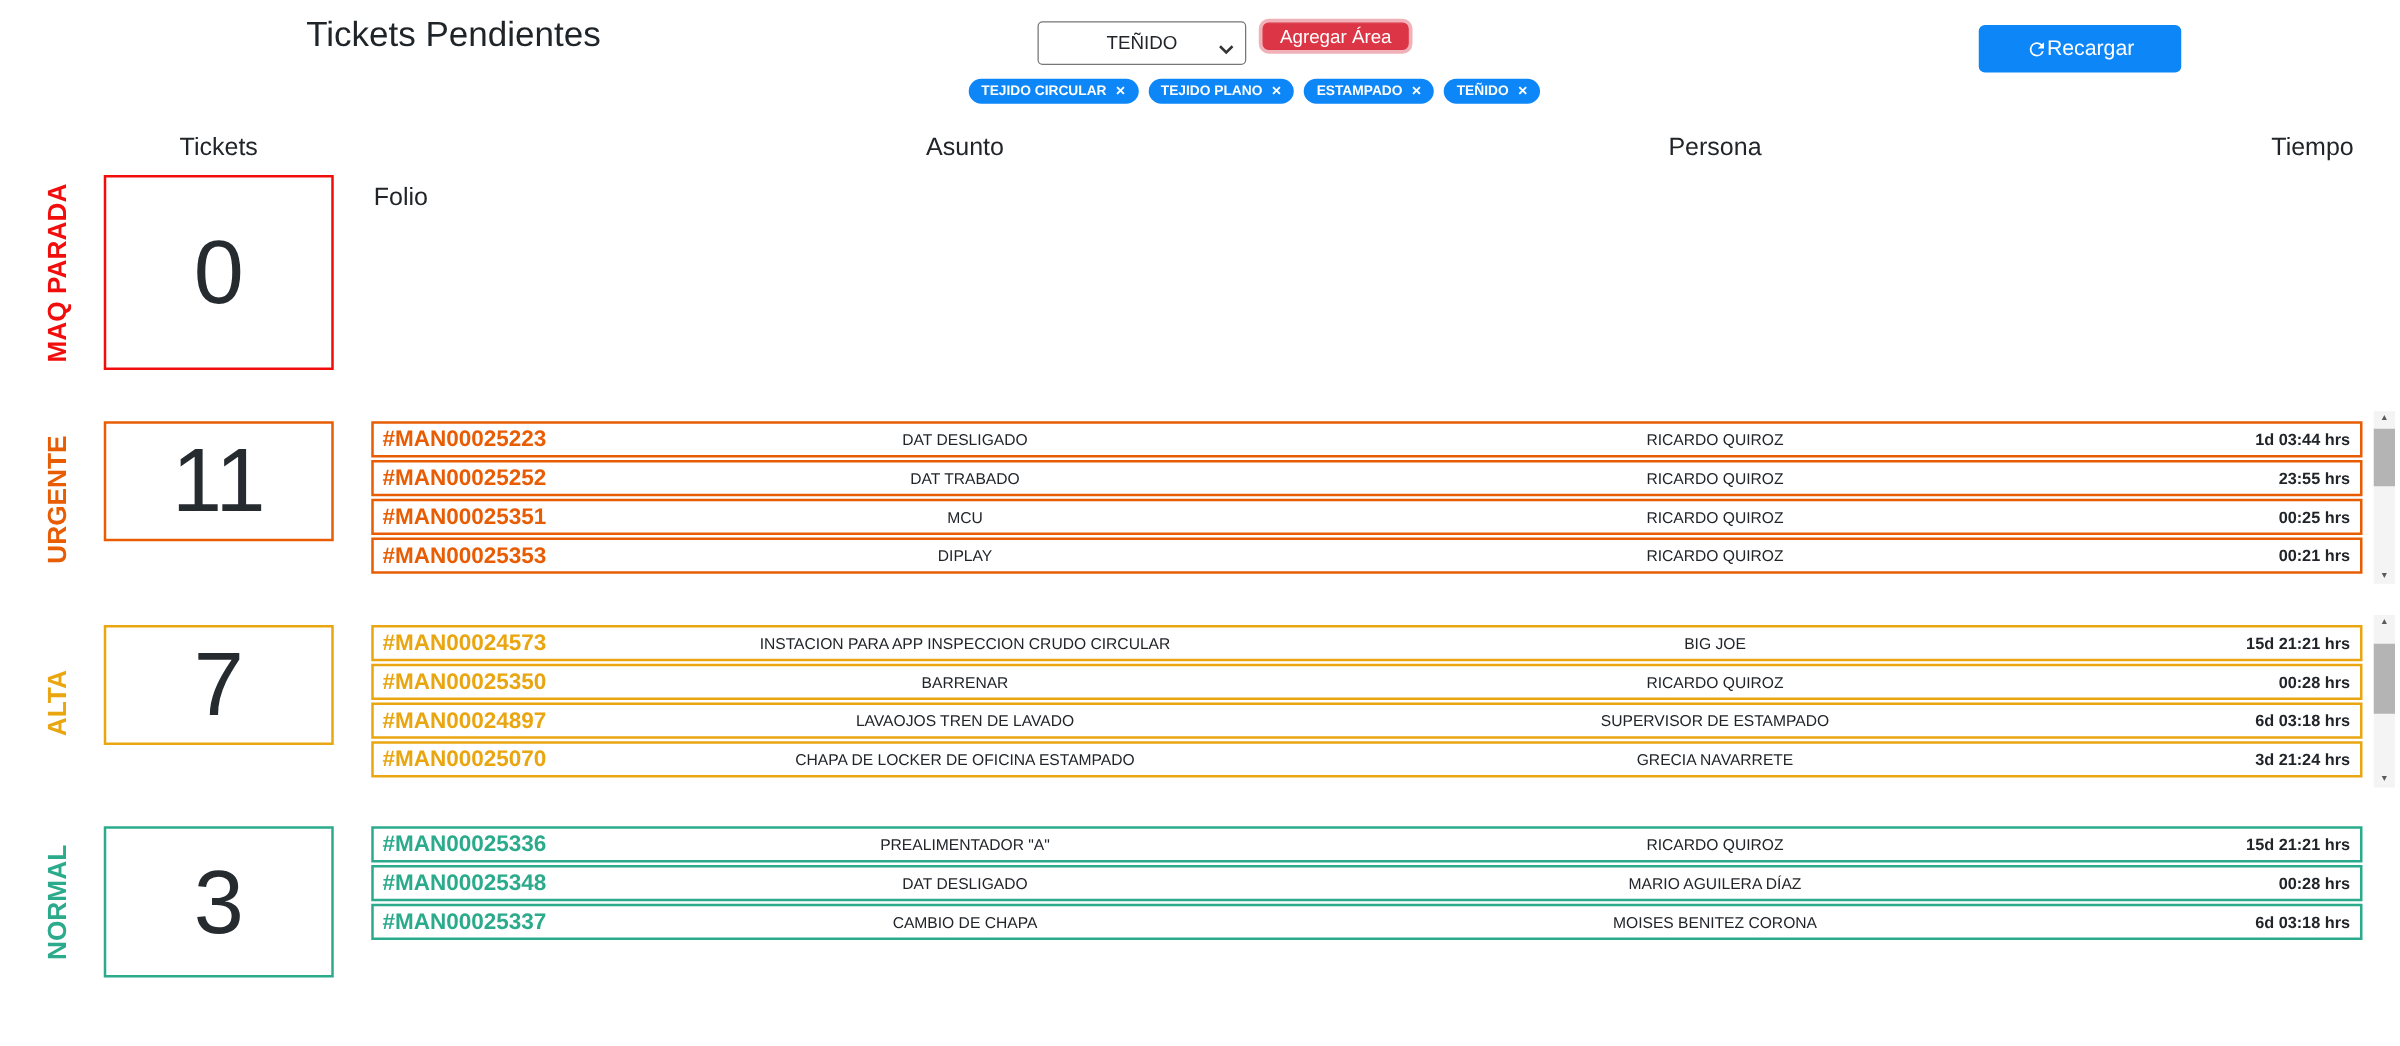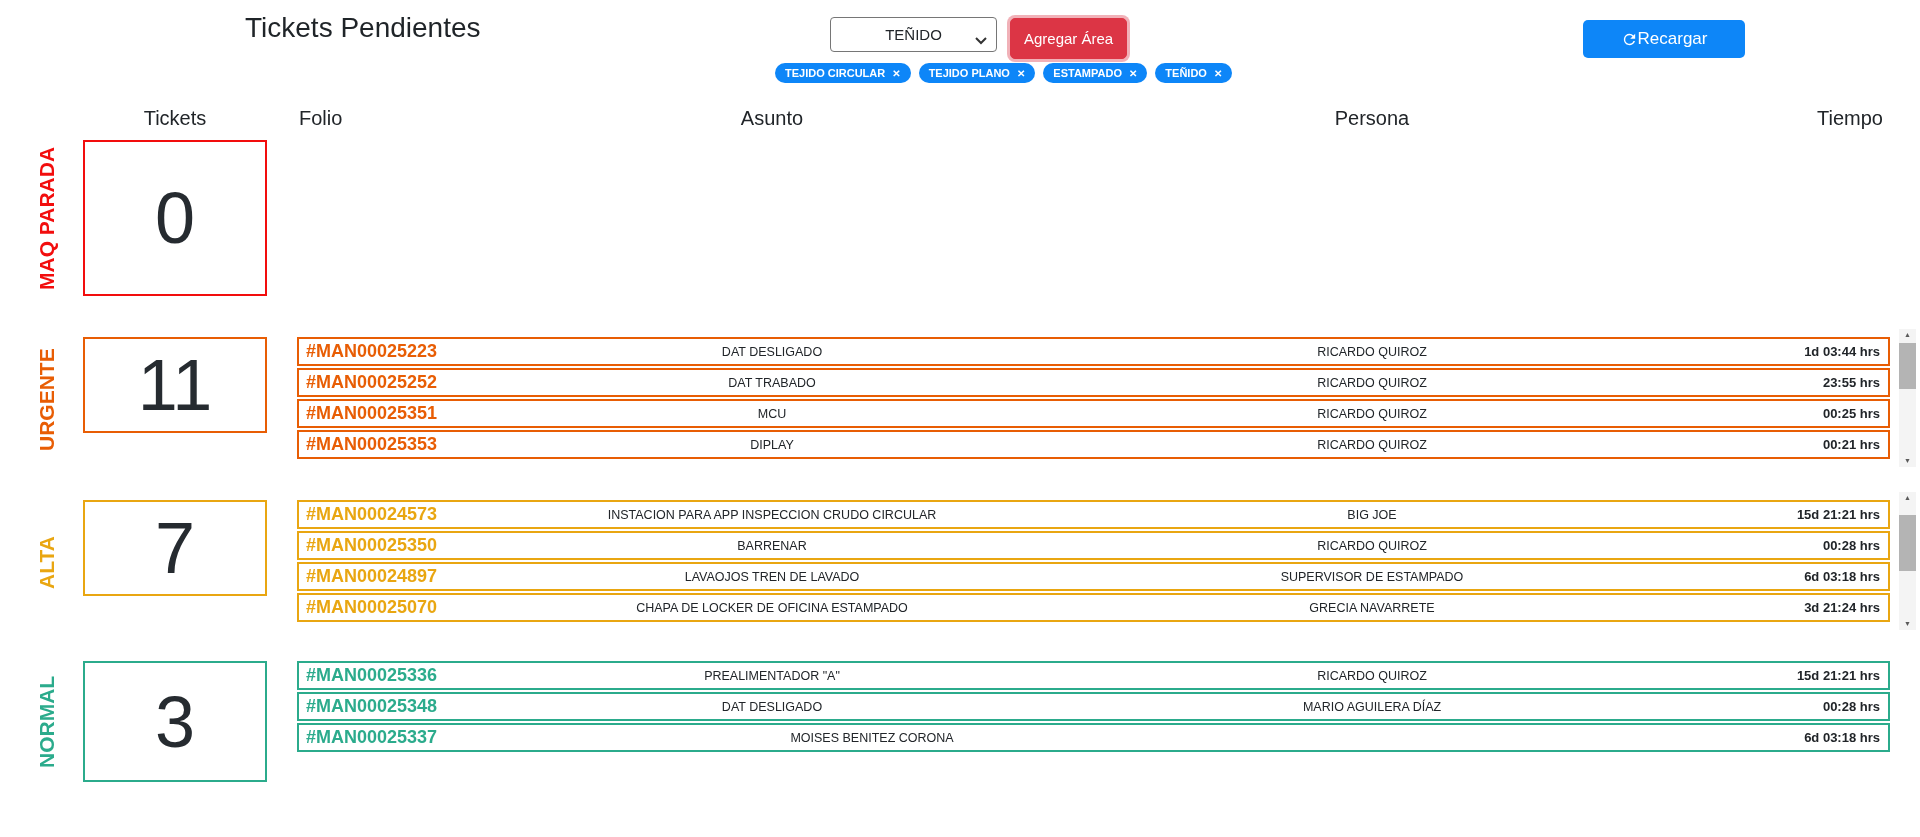--- a/index.html
+++ b/index.html
@@ -8,37 +8,37 @@
   .page { position:relative; width:1920px; height:837px; background:#fff; overflow:hidden; }
 
   
   .title { position:absolute; left:245px; top:12px; font-size:28px; font-weight:400; color:#1f2428; }
 
   .area-select { position:absolute; left:830px; top:17px; width:167px; height:35px;
     border:1px solid #767676; border-radius:4px; background:#fff; display:flex;
     align-items:center; justify-content:center; font-size:15px; cursor:pointer; }
   .area-select .chev { position:absolute; right:9px; top:13px; }
 
-  .add-area { position:absolute; left:1010px; top:18px; height:41px; padding:0 13px;
+  .add-area { position:absolute; left:1010px; top:18px; height:22px; padding:0 13px;
     background:#dc3545; border:1px solid #dc3545; border-radius:5px; color:#fff;
     font-size:15px; font-family:inherit; box-shadow:0 0 0 3px rgba(225,83,97,.45); cursor:pointer; }
 
   .reload { position:absolute; left:1583px; top:20px; width:162px; height:38px;
     background:#0d86f8; border:none; border-radius:5px; color:#fff; font-size:17px;
     font-family:inherit; display:flex; align-items:center; justify-content:center; gap:0; cursor:pointer; }
 
   .tags { position:absolute; left:775px; top:63px; display:flex; gap:8px; }
   .tag { background:#0d86f8; color:#fff; height:20px; border-radius:10px; padding:0 10px;
     display:flex; align-items:center; gap:7px; font-size:11px; font-weight:700; white-space:nowrap; }
   .tag .x { font-size:10px; cursor:pointer; }
 
   
   .cols { position:absolute; top:107px; left:0; width:1920px; height:28px; font-size:20px; color:#212529; }
   .h-tickets { position:absolute; left:83px; width:184px; text-align:center; }
-  .h-folio   { position:absolute; left:299px; }
+  .h-folio   { position:absolute; left:299px;margin-top:40px; }
   .h-asunto  { position:absolute; left:522px; width:500px; text-align:center; }
   .h-persona { position:absolute; left:1022px; width:700px; text-align:center; }
   .h-tiempo  { position:absolute; right:37px; }
 
   
   .section { position:absolute; left:0; width:1920px; }
   #sec-maq  { top:140px; height:156px; }
   #sec-urg  { top:337px; height:125px; }
   #sec-alta { top:500px; height:125px; }
   #sec-norm { top:661px; height:121px; }
@@ -227,19 +227,20 @@
         <span class="c-tiempo">15d 21:21 hrs</span>
       </div>
       <div class="trow">
         <span class="c-folio">#MAN00025348</span>
         <span class="c-asunto">DAT DESLIGADO</span>
         <span class="c-persona">MARIO AGUILERA DÍAZ</span>
         <span class="c-tiempo">00:28 hrs</span>
       </div>
       <div class="trow">
         <span class="c-folio">#MAN00025337</span>
+        <span class="c-asunto">CAMBIO DE CHAPA</span>
         <span class="c-persona">MOISES BENITEZ CORONA</span>
         <span class="c-tiempo">6d 03:18 hrs</span>
       </div>
     </div>
   </div>
 
 </div>
 
 </body></html>

